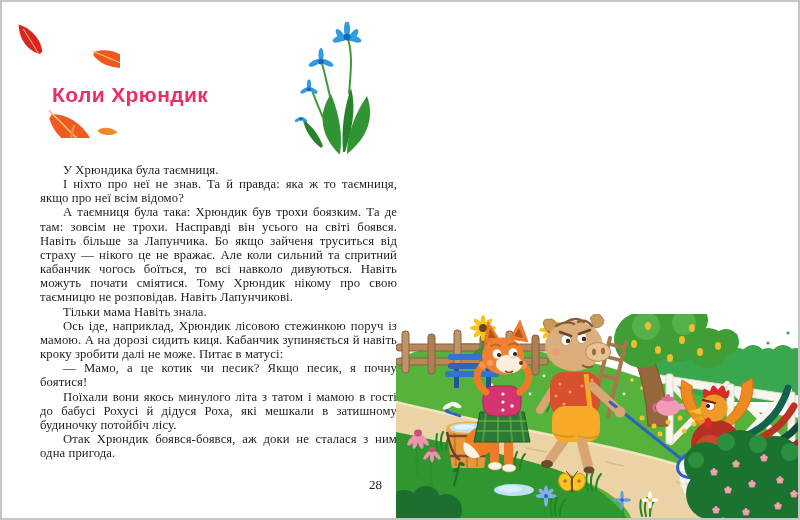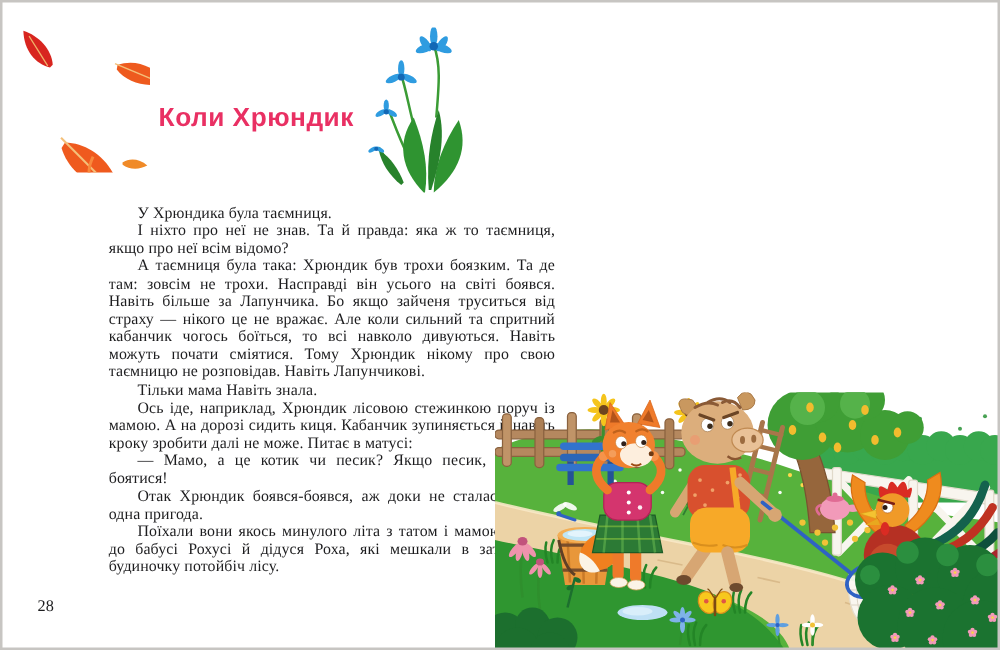--- a/index.html
+++ b/index.html
@@ -1,28 +1,28 @@
 <!DOCTYPE html>
 <html><head>
 <meta charset="utf-8">
 <style>
   html,body{margin:0;padding:0;background:#e9e9e9;}
   .spread{position:relative;width:800px;height:520px;background:#ffffff;overflow:hidden;
           font-family:"Liberation Serif",serif;color:#1d1d1f;}
   .frame{position:absolute;inset:0;border:2px solid #c7c5c2;pointer-events:none;z-index:50;}
   .page{position:absolute;top:0;height:520px;width:400px;}
   .page.left{left:0;} .page.right{left:400px;}
-  .title{position:absolute;left:52px;top:82px;width:306px;text-align:center;
+  .title{position:absolute;left:52px;top:82px;width:306px;
          font-family:"Liberation Sans",sans-serif;font-weight:700;font-size:21px;
          line-height:25.5px;color:#e93063;letter-spacing:.4px;}
   .body-text{position:absolute;width:357px;text-align:justify;
              font-size:12.7px;line-height:14.15px;letter-spacing:.1px;}
-  .body-text.lt{left:40px;top:163px;margin-left:47px;}
+  .body-text.lt{left:40px;top:163px;}
   .body-text p{margin:0;text-indent:23px;}
-  .pagenum{position:absolute;left:30px;top:477px;width:352px;text-align:left;font-size:13px;}
+  .pagenum{position:absolute;left:30px;top:477px;width:352px;text-align:right;font-size:13px;}
   .deco-feathers{position:absolute;left:8px;top:8px;width:112px;height:130px;}
   .deco-flowers{position:absolute;left:287px;top:22px;width:115px;height:135px;}
   .illustration{position:absolute;left:396px;top:314px;width:404px;height:206px;}
   svg{display:block;}
 </style>
 </head>
 <body>
 
 <div class="spread">
 
@@ -91,22 +91,22 @@
       <span style="display:block">Коли Хрюндик</span>
     </div>
 
     <div class="body-text lt">
       <p>У Хрюндика була таємниця.</p>
       <p>І ніхто про неї не знав. Та й правда: яка ж то таємниця, якщо про неї всім відомо?</p>
       <p>А таємниця була така: Хрюндик був трохи боязким. Та де там: зовсім не трохи. Насправді він усього на світі боявся. Навіть більше за Лапунчика. Бо якщо зайченя труситься від страху — нікого це не вражає. Але коли сильний та спритний кабанчик чогось боїться, то всі навколо дивуються. Навіть можуть почати сміятися. Тому Хрюндик нікому про свою таємницю не розповідав. Навіть Лапунчикові.</p>
       <p>Тільки мама Навіть знала.</p>
       <p>Ось іде, наприклад, Хрюндик лісовою стежинкою поруч із мамою. А на дорозі сидить киця. Кабанчик зупиняється й навіть кроку зробити далі не може. Питає в матусі:</p>
       <p>— Мамо, а це котик чи песик? Якщо песик, я почну боятися!</p>
+      <p>Поїхали вони якось минулого літа з татом і мамою в гості до бабусі Рохусі й дідуся Роха, які мешкали в затишному будиночку потойбіч лісу.</p>
       <p>Отак Хрюндик боявся-боявся, аж доки не сталася з ним одна пригода.</p>
-      <p>Поїхали вони якось минулого літа з татом і мамою в гості до бабусі Рохусі й дідуся Роха, які мешкали в затишному будиночку потойбіч лісу.</p>
     </div>
 
     <div class="pagenum">28</div>
   </div>
 
   <div class="page right">
     
   </div>
 
   <svg class="illustration" viewBox="0 0 404 206">

